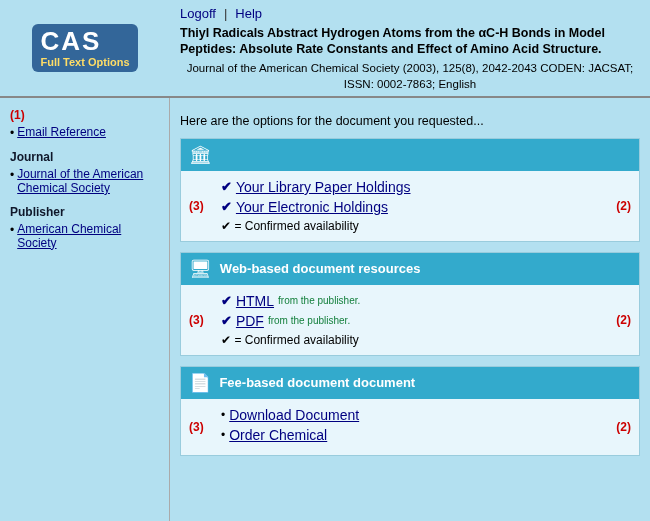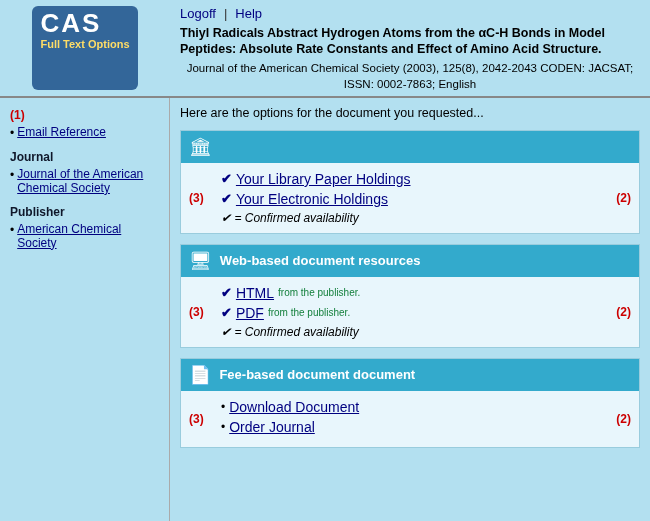--- a/index.html
+++ b/index.html
@@ -22,20 +22,21 @@
     .top-bar {
       background: #b3e0f0;
       display: flex;
       align-items: stretch;
       border-bottom: 2px solid #888;
     }
     .logo-area {
       width: 170px;
       background: #b3e0f0;
       display: flex;
+      align-items: center;
       justify-content: center;
       padding: 6px;
       flex-shrink: 0;
     }
     .logo-box {
       background: #336699;
       border-radius: 6px;
       padding: 4px 8px;
       display: flex;
       flex-direction: column;
@@ -127,21 +128,21 @@
     }
     .sidebar-section-title {
       font-size: 12px;
       font-weight: bold;
       color: #0f172a;
       margin-bottom: 3px;
     }
     
     .content {
       flex: 1;
-      padding: 8px 10px;
+      padding: 16px 10px;
       background: #b3e0f0;
     }
     .intro-text {
       font-size: 12.5px;
       color: #000;
       margin-bottom: 10px;
     }
     
     .section-box {
       background: white;
@@ -183,21 +184,20 @@
     }
     .check-mark {
       color: #000080;
       font-size: 13px;
       font-weight: bold;
     }
     .confirmed-text {
       font-size: 12px;
       color: #000;
       margin-top: 4px;
-      font-style: italic;
     }
     .label-3 {
       position: absolute;
       left: 8px;
       top: 50%;
       transform: translateY(-50%);
       color: #cc0000;
       font-weight: bold;
       font-size: 12px;
     }
@@ -320,21 +320,21 @@
           <span class="section-header-title">Fee-based document document</span>
         </div>
         <div class="section-body">
           <span class="label-3">(3)</span>
           <div class="bullet-item">
             <span class="bullet">•</span>
             <a href="#">Download Document</a>
           </div>
           <div class="bullet-item">
             <span class="bullet">•</span>
-            <a href="#">Order Journal</a>
+            <a href="#">Order Chemical</a>
           </div>
           <span class="label-2">(2)</span>
         </div>
       </div>
 
     </div>
   </div>
 </div>
 
 </body></html>

